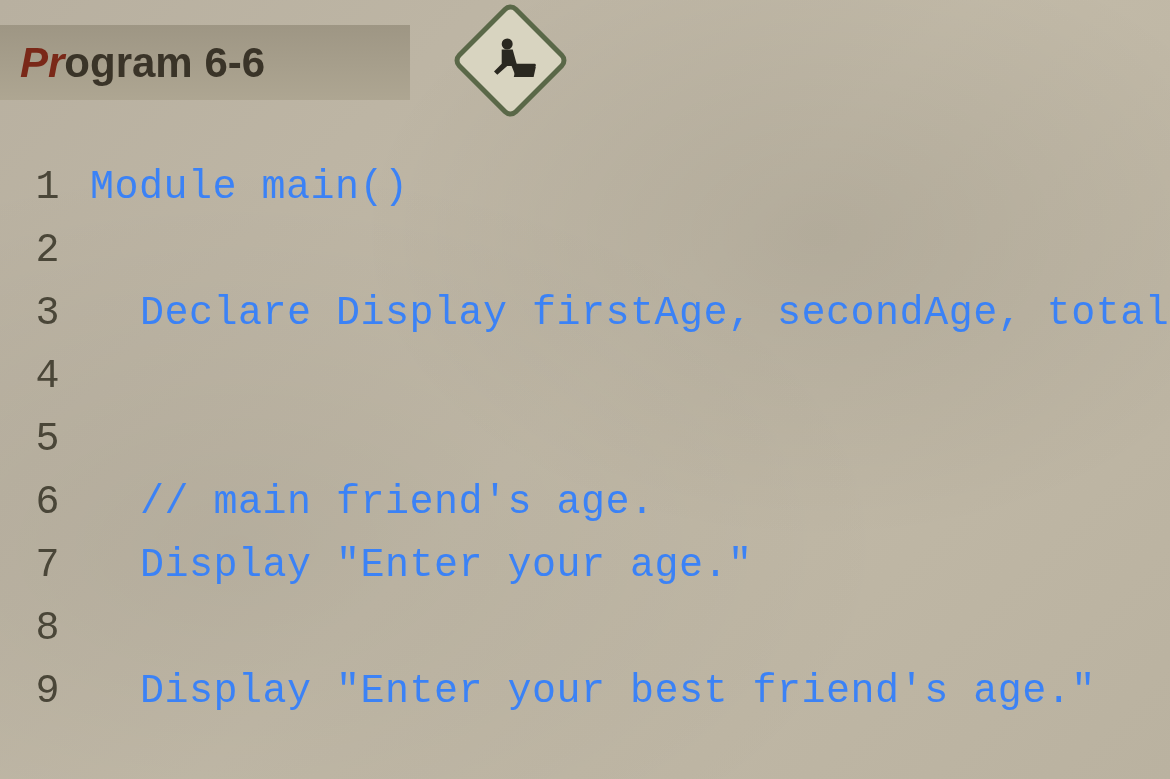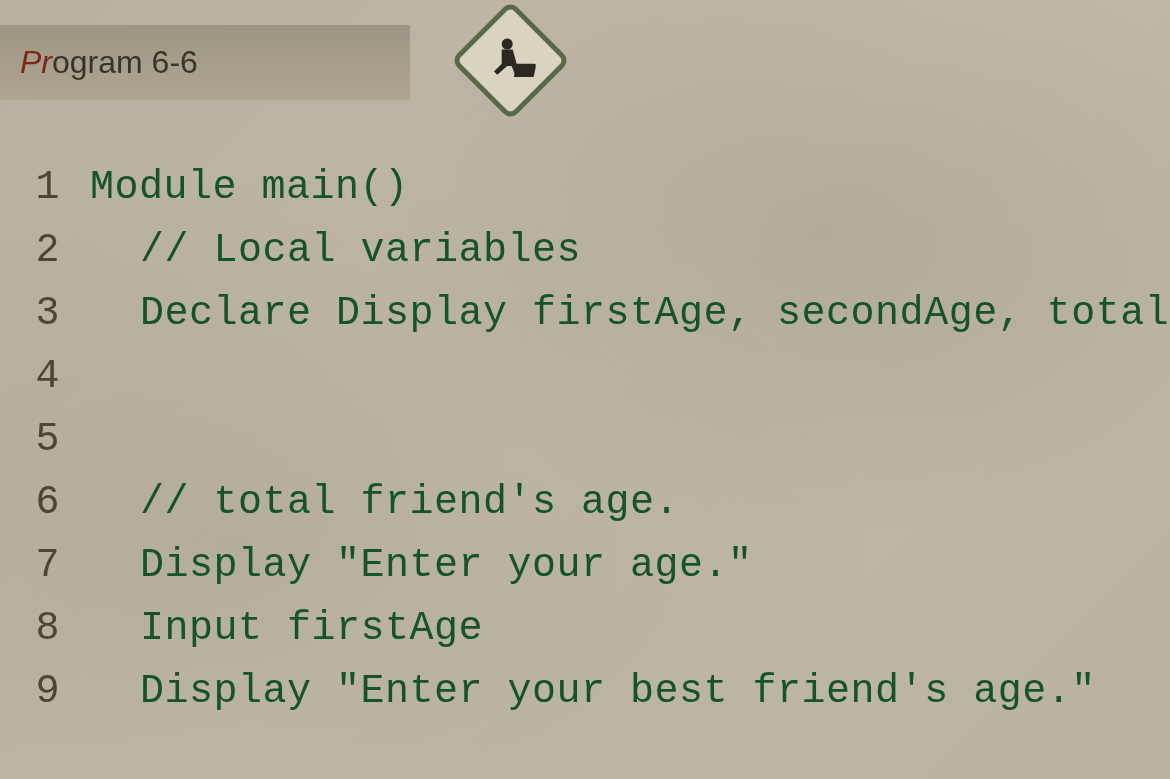--- a/index.html
+++ b/index.html
@@ -29,22 +29,22 @@
       left: 0;
       width: 410px;
       height: 75px;
       background: linear-gradient(to bottom, #9e9684 0%, #aea692 100%);
       display: flex;
       align-items: center;
       padding-left: 20px;
     }
     .header-title {
       font-family: Arial, Helvetica, sans-serif;
-      font-size: 32px;
-      font-weight: normal;
+      font-size: 42px;
+      font-weight: bold;
       color: #3a3428;
     }
     .header-title .accent {
       color: #7a2818;
       font-style: italic;
     }
     .icon-badge {
       position: absolute;
       top: 0;
       left: 450px;
@@ -88,21 +88,21 @@
       width: 70px;
       text-align: right;
       padding-right: 30px;
       color: #4a4638;
       font-family: 'Courier New', monospace;
       flex-shrink: 0;
     }
     .code-text {
       font-family: 'Courier New', monospace;
       white-space: pre;
-      color: #14532d;
+      color: #3b82f6;
     }
     .indent-1 {
       padding-left: 50px;
     }
   </style>
 </head>
 <body>
 
 <div class="page-texture"></div>
 
@@ -125,42 +125,40 @@
   </div>
 </div>
 
 <div class="code-block">
   <div class="code-line">
     <span class="line-number">1</span>
     <span class="code-text">Module main()</span>
   </div>
   <div class="code-line">
     <span class="line-number">2</span>
-    <span class="code-text indent-1">// Local variables</span>
   </div>
   <div class="code-line">
     <span class="line-number">3</span>
     <span class="code-text indent-1">Declare Display firstAge, secondAge, total</span>
   </div>
   <div class="code-line">
     <span class="line-number">4</span>
     <span class="code-text indent-1"></span>
   </div>
   <div class="code-line">
     <span class="line-number">5</span>
   </div>
   <div class="code-line">
     <span class="line-number">6</span>
-    <span class="code-text indent-1">// total friend's age.</span>
+    <span class="code-text indent-1">// main friend's age.</span>
   </div>
   <div class="code-line">
     <span class="line-number">7</span>
     <span class="code-text indent-1">Display "Enter your age."</span>
   </div>
   <div class="code-line">
     <span class="line-number">8</span>
-    <span class="code-text indent-1">Input firstAge</span>
   </div>
   <div class="code-line">
     <span class="line-number">9</span>
     <span class="code-text indent-1">Display "Enter your best friend's age."</span>
   </div>
 </div>
 
 </body></html>

